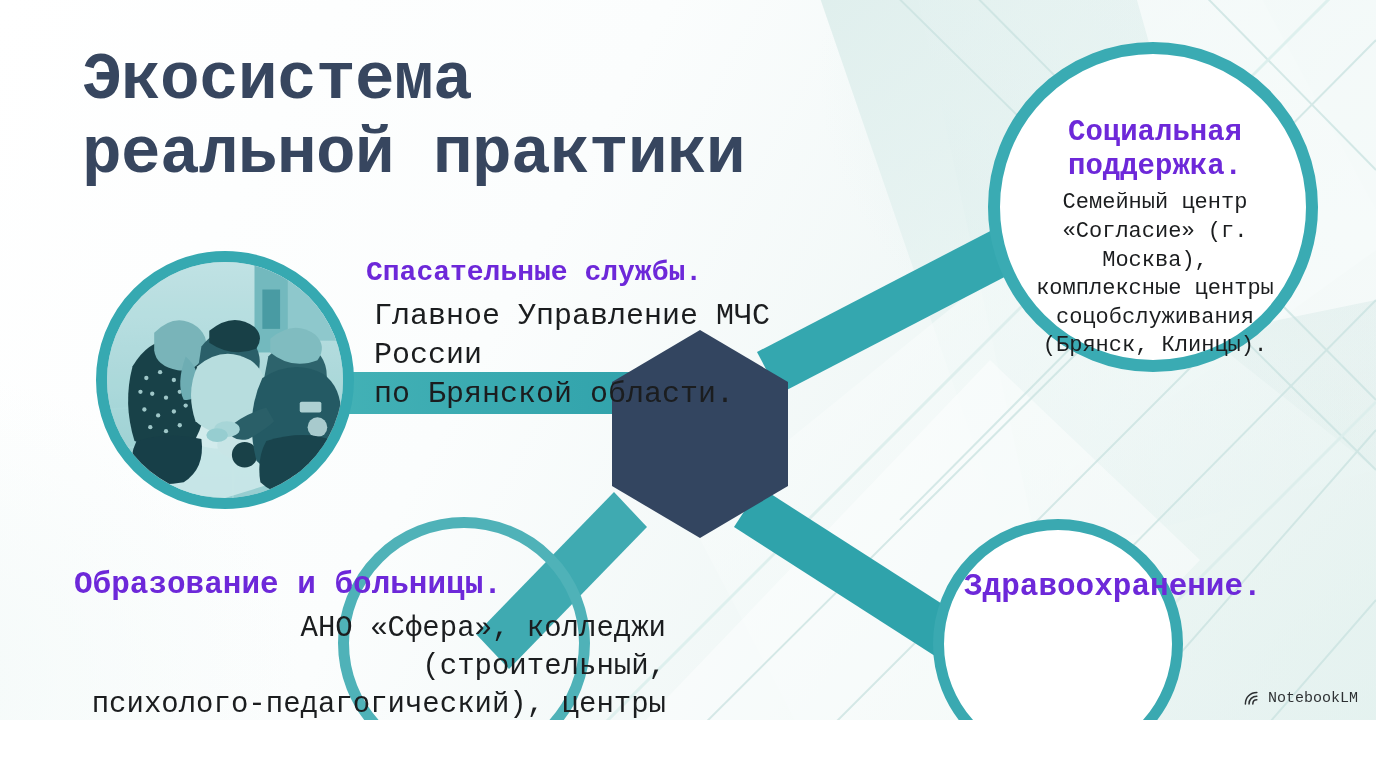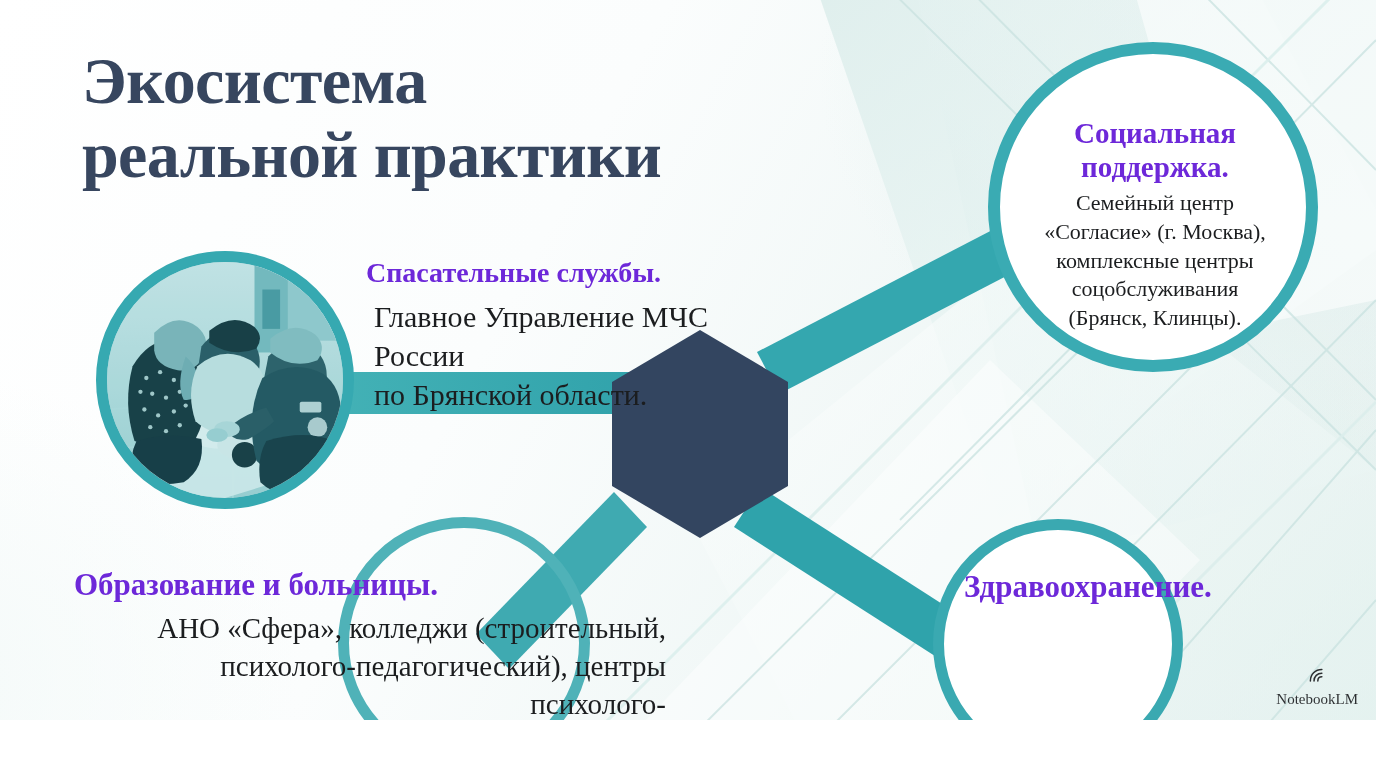--- a/index.html
+++ b/index.html
@@ -5,21 +5,21 @@
   html, body {
     margin: 0;
     padding: 0;
     background: #ffffff;
   }
   #slide {
     position: relative;
     width: 1376px;
     height: 720px;
     overflow: hidden;
-    font-family: Liberation Serif, serif;
+    font-family: Liberation Mono, monospace;
     background: #ffffff;
   }
 
   
   .bg-base {
     position: absolute;
     inset: 0;
     background:
       radial-gradient(ellipse 900px 620px at 100% 10%,  #dfeeec 0%, rgba(223,238,236,0) 62%),
       radial-gradient(ellipse 760px 540px at 104% 92%,  #e1f0ed 0%, rgba(225,240,237,0) 60%),
@@ -143,21 +143,20 @@
   .watermark {
     position: absolute;
     right: 18px; bottom: 12px;
     display: flex;
     align-items: center;
     gap: 6px;
     color: #1d1f22;
     font-size: 15px;
     font-weight: 500;
     opacity: .92;
-    flex-direction: column;
   }
   .watermark svg { display: block; }
 </style>
 </head>
 <body>
 
 <div id="slide">
 
   <div class="bg-base"></div>
   <svg class="bg-svg" viewBox="0 0 1376 768">

